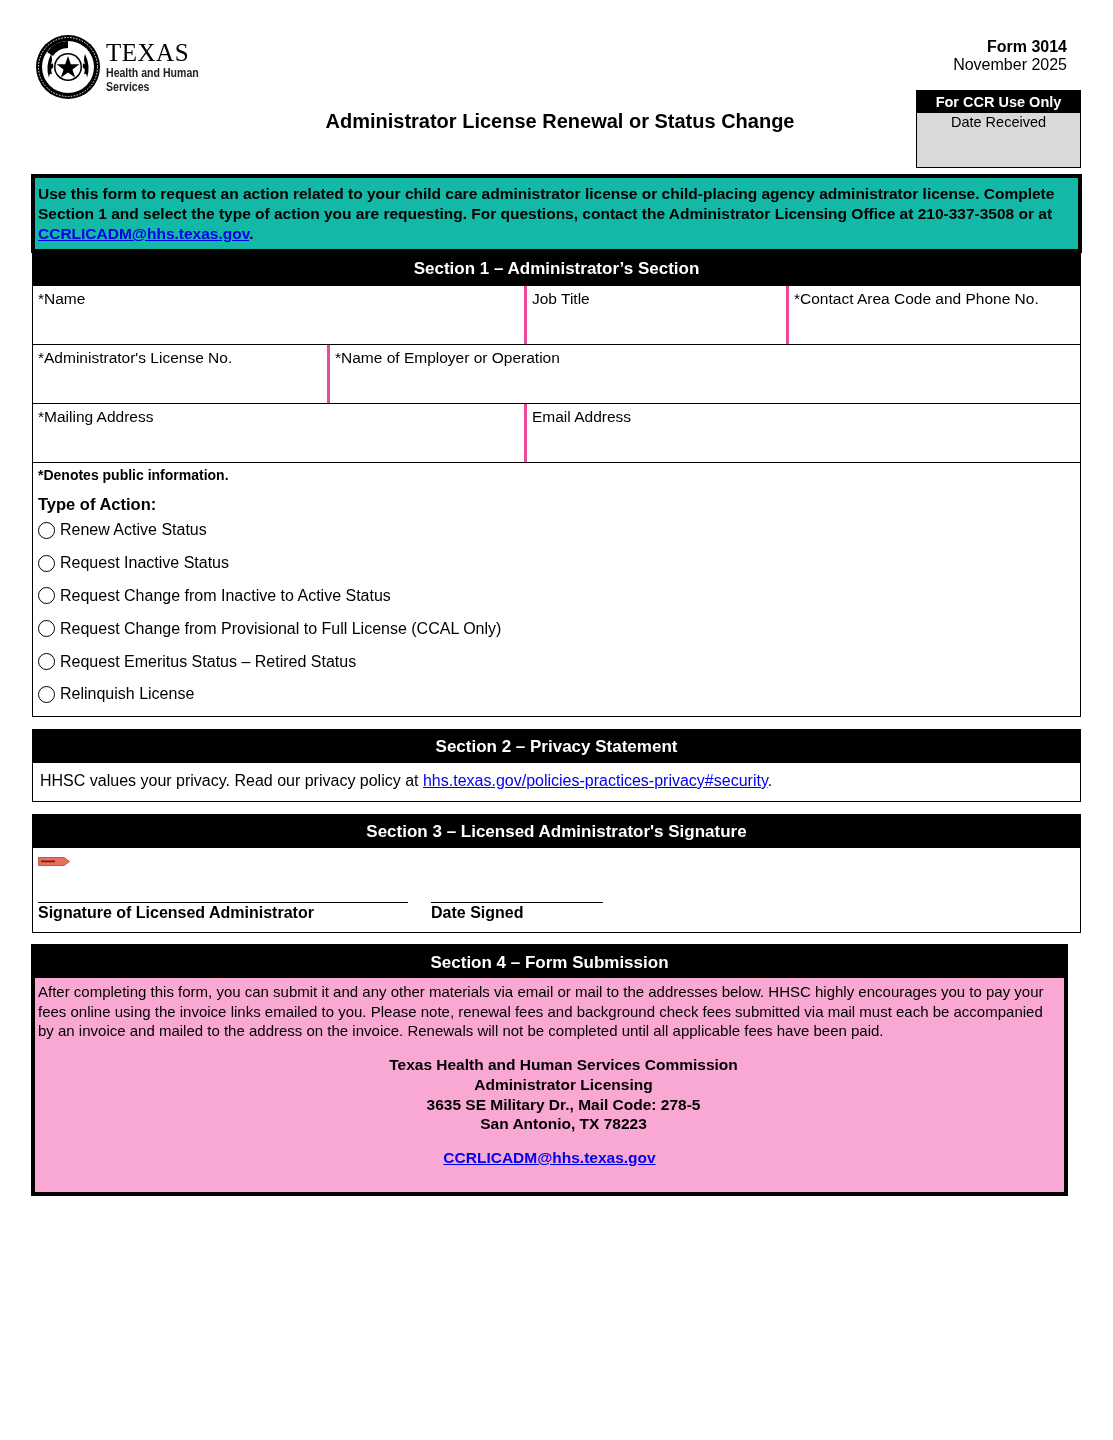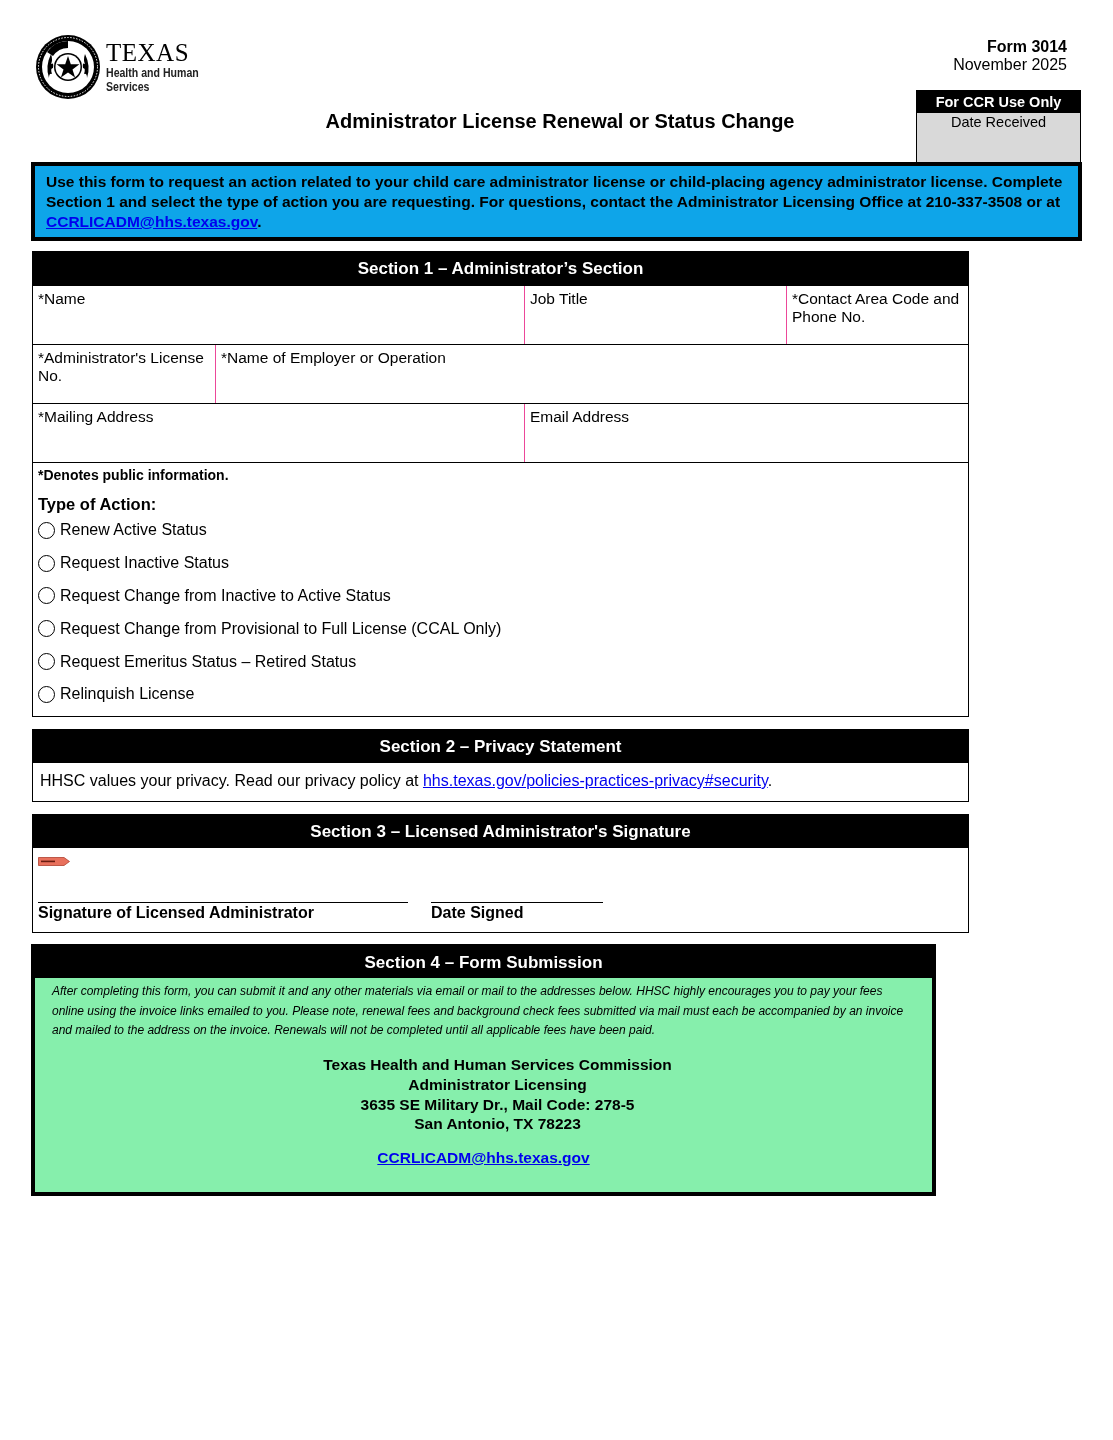--- a/index.html
+++ b/index.html
@@ -15,29 +15,29 @@
 
   .form-id { position: absolute; right: 46px; top: 38px; text-align: right; font-size: 16px; line-height: 18px; }
   .form-id .num { font-weight: bold; }
 
   .ccr-box { position: absolute; left: 916px; top: 90px; width: 165px; height: 78px; border: 1px solid #000; background: #d9d9d9; }
   .ccr-head { background: #000; color: #fff; font-weight: bold; font-size: 14.5px; text-align: center; height: 22px; line-height: 22px; }
   .ccr-label { text-align: center; font-size: 14.5px; line-height: 18px; }
 
   .title { position: absolute; left: 0; width: 1120px; top: 110px; text-align: center; font-weight: bold; font-size: 20px; }
 
-  .intro { position: absolute; left: 31px; top: 162px; width: 1051px; height: 79px; border: 4px solid #000; background: #0ea5e9; padding: 6px 11px; font-weight: bold; font-size: 15.5px; line-height: 20px; }
-
-  .section { position: absolute; left: 32px; width: 937px; border: 1px solid #000; }
+  .intro { position: absolute; left: 31px; top: 174px; width: 1051px; height: 79px; border: 4px solid #000; background: #14b8a6; padding: 6px 3px; font-weight: bold; font-size: 15.5px; line-height: 20px; }
+
+  .section { position: absolute; left: 32px; width: 1049px; border: 1px solid #000; }
   .sec-head { background: #000; color: #fff; font-weight: bold; font-size: 17px; text-align: center; height: 33px; line-height: 33px; }
 
   #sec1 { top: 251px; height: 466px; }
   .row { display: flex; border-top: 1px solid #000; height: 59px; }
   .row:first-of-type { border-top: none; }
-  .cell { padding: 4px 5px; font-size: 15.5px; border-left: 1px solid #ec4899; }
+  .cell { padding: 4px 5px; font-size: 15.5px; border-left: 3px solid #ec4899; }
   .cell:first-child { border-left: none; }
   .c-491 { width: 491px; }
   .c-262 { width: 262px; }
   .c-753 { width: 753px; }
   .c-rest { flex: 1; }
   .field-input { display:block; width: 100%; height: 28px; border: none; background: transparent; font-family: "Liberation Sans", sans-serif; font-size: 15px; outline: none; }
 
   .actions { border-top: 1px solid #000; padding: 3px 5px; }
   .public-note { font-weight: bold; font-size: 14px; line-height: 18px; }
   .action-head { font-weight: bold; font-size: 16.5px; margin-top: 10px; line-height: 20px; }
@@ -47,23 +47,23 @@
 
   #sec2 { top: 729px; height: 73px; }
   .privacy { padding: 9px 7px; font-size: 16px; }
 
   #sec3 { top: 814px; height: 119px; }
   .sign-here { position: absolute; left: 5px; top: 42px; width: 32px; height: 9px; }
   .sig-line { position: absolute; top: 87px; border-top: 1px solid #000; font-weight: bold; font-size: 16px; padding-top: 1px; }
   .sig-1 { left: 5px; width: 370px; }
   .sig-2 { left: 398px; width: 172px; }
 
-  #sec4 { top: 944px; left: 31px; width: 905px; height: 252px; border: 4px solid #000; background: #86efac; }
+  #sec4 { top: 944px; left: 31px; width: 1037px; height: 252px; border: 4px solid #000; background: #f9a8d4; }
   #sec4 .sec-head { height: 30px; line-height: 30px; margin: 0; }
-  .submit-text { padding: 4px 17px; font-size: 12px; line-height: 19.7px; font-style: italic; }
+  .submit-text { padding: 4px 3px; font-size: 15px; line-height: 19.7px; }
   .address { text-align: center; font-weight: bold; font-size: 15.5px; line-height: 19.7px; margin-top: 10px; padding-left: 28px; }
   .address-email { text-align: center; font-weight: bold; font-size: 15.5px; margin-top: 15px; }
 </style>
 </head>
 <body>
 
 <div class="logo">
   <svg class="seal" viewBox="0 0 66 66">
     <circle cx="33" cy="33" r="32" fill="#000"></circle>
     <circle cx="33" cy="33" r="29.5" fill="none" stroke="#fff" stroke-width="1" stroke-dasharray="1.5 1.5"></circle>

